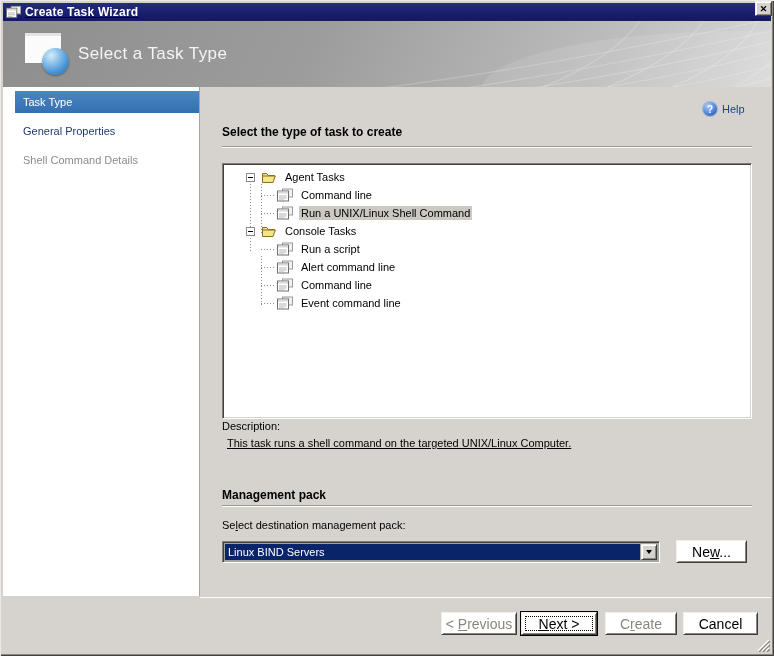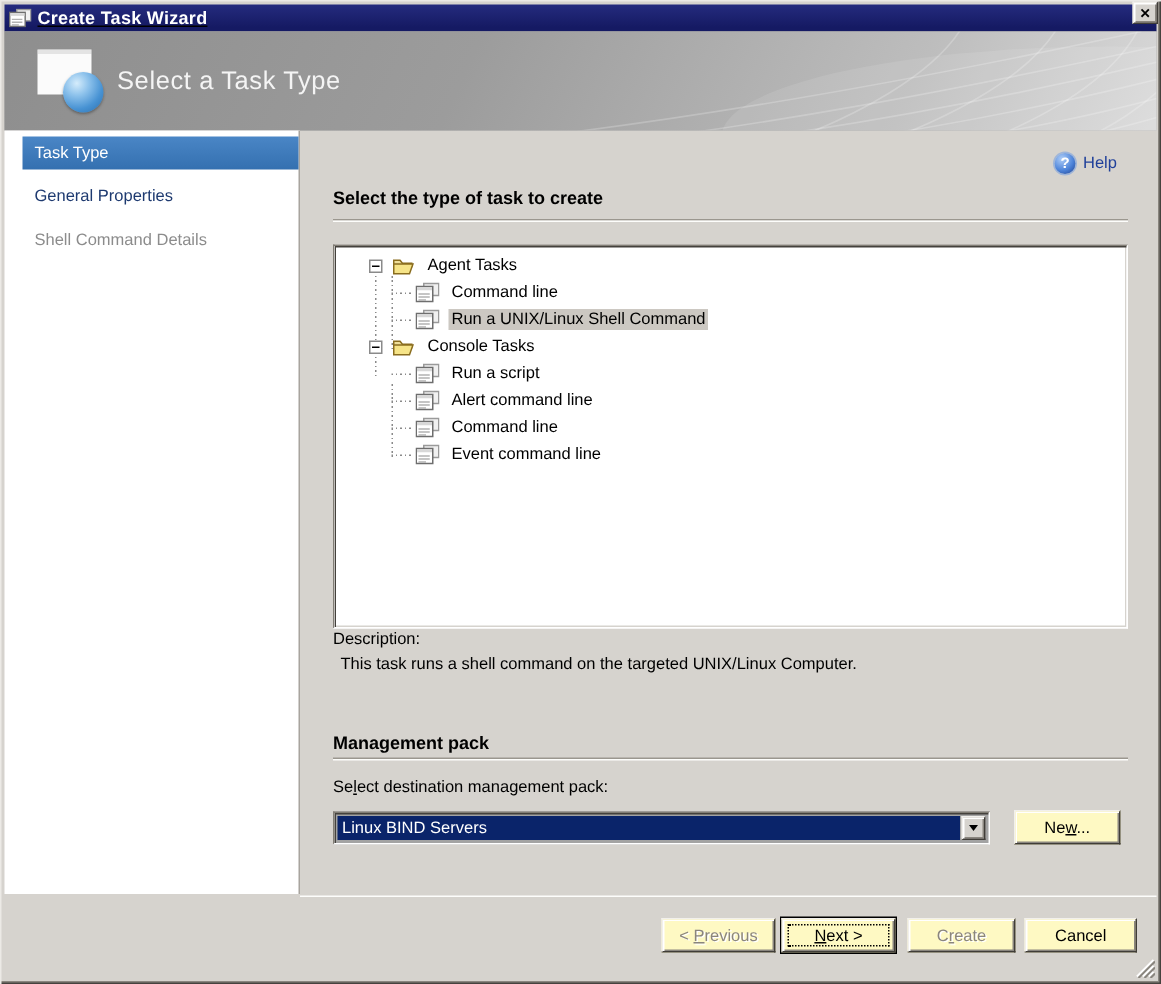--- a/index.html
+++ b/index.html
@@ -99,41 +99,41 @@
   .tree-row.child{ padding-left:23px; }
   .connector{ width:14px; height:1px; margin-right:2px; flex:none;
     background:repeating-linear-gradient(to right,#8a8a8a 0,#8a8a8a 1px,transparent 1px,transparent 3px); }
   .expand-box{ width:9px; height:9px; background:#fff; border:1px solid #8a8a8a; flex:none;
     margin-right:6px; position:relative; cursor:pointer; }
   .expand-box::after{ content:""; position:absolute; left:1px; right:1px; top:3px; height:1px; background:#000; }
   .tree-ico{ width:16px; height:14px; margin-right:6px; flex:none; }
   .tree-label{ padding:1px 2px; white-space:nowrap; }
   .tree-label.sel{ background:#ccc8c2; }
 
-  .desc-line2{ left:227px; top:437px; }
+  .desc-line2{ left:227px; top:437px;text-decoration:underline; }
 
   
   .combo{
     position:absolute; left:222px; top:541px; width:438px; height:22px; display:flex;
     background:#a3a3a3; border:1px solid #817d75; border-right-color:#fff; border-bottom-color:#fff;
     box-shadow: inset 1px 1px 0 #44413c; padding:2px; cursor:pointer;
   }
   .combo-text{ flex:1; background:#0a246a; color:#fff; font-size:11px; line-height:16px; padding:0 3px;
     white-space:nowrap; overflow:hidden; }
   .combo-btn{ width:16px; margin-left:1px; background:#d6d3ce;
     border:1px solid; border-color:#f2f0ec #403d38 #403d38 #f2f0ec;
     box-shadow: inset 1px 1px 0 #fff, inset -1px -1px 0 #8a867f;
     display:flex; align-items:center; justify-content:center; }
   .arrow-down{ width:0; height:0; border:3px solid transparent; border-top:4px solid #000; margin-top:3px; }
 
   .btn{
-    position:absolute; height:23px; background:#fef9c3;
+    position:absolute; height:23px; background:#ffffff;
     border:1px solid; border-color:#f2f0ec #403d38 #403d38 #f2f0ec;
     box-shadow: inset 1px 1px 0 #fff, inset -1px -1px 0 #8a867f;
-    font-size:11px; color:#000; display:flex; align-items:center; justify-content:center;
+    font-size:14px; color:#000; display:flex; align-items:center; justify-content:center;
     cursor:pointer; font-family:"Liberation Sans", sans-serif;
   }
   .btn .mn{ text-decoration:underline; }
   .btn.disabled{ color:#8a857e; text-shadow:1px 1px 0 #fff; cursor:default; }
   .btn.default{ box-shadow: 0 0 0 1px #000, inset 1px 1px 0 #fff, inset -1px -1px 0 #8a867f; }
   .btn.default::after{ content:""; position:absolute; inset:3px; border:1px dotted #000; }
 
   .btn-new{ left:676px; top:540px; width:71px; }
   .btn-prev{ left:441px; top:612px; width:76px; }
   .btn-next{ left:521px; top:612px; width:76px; }

